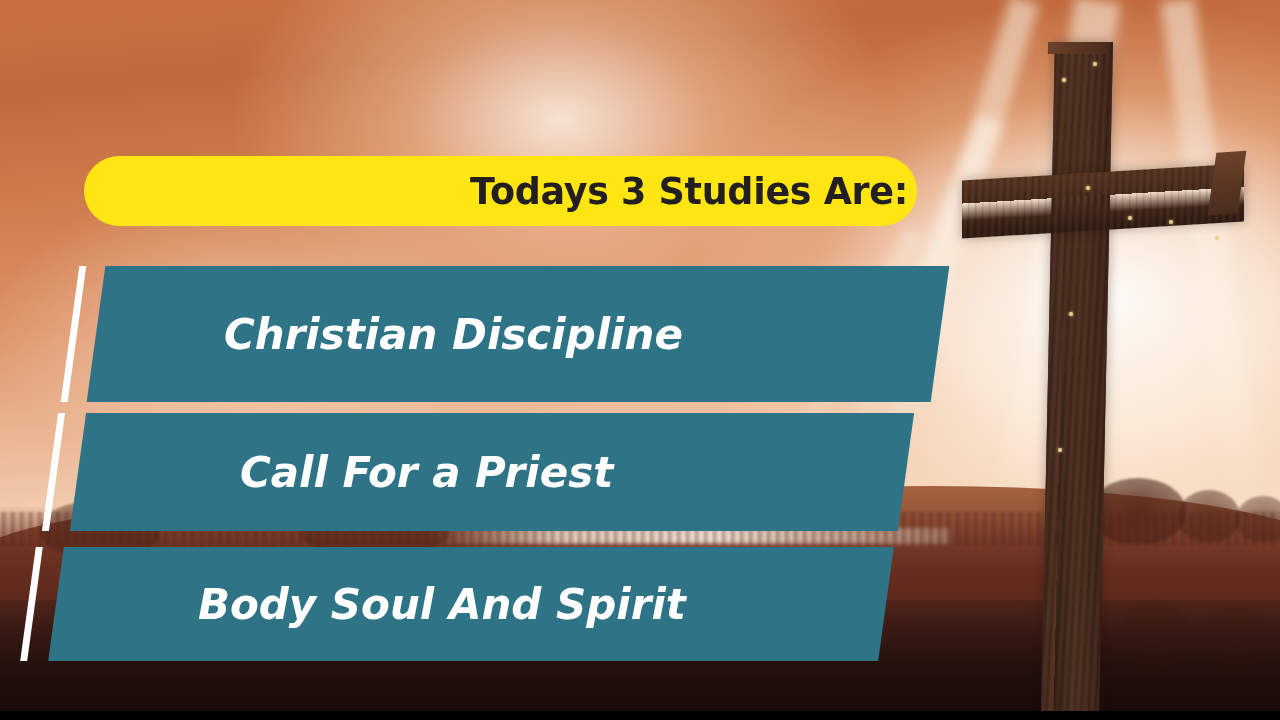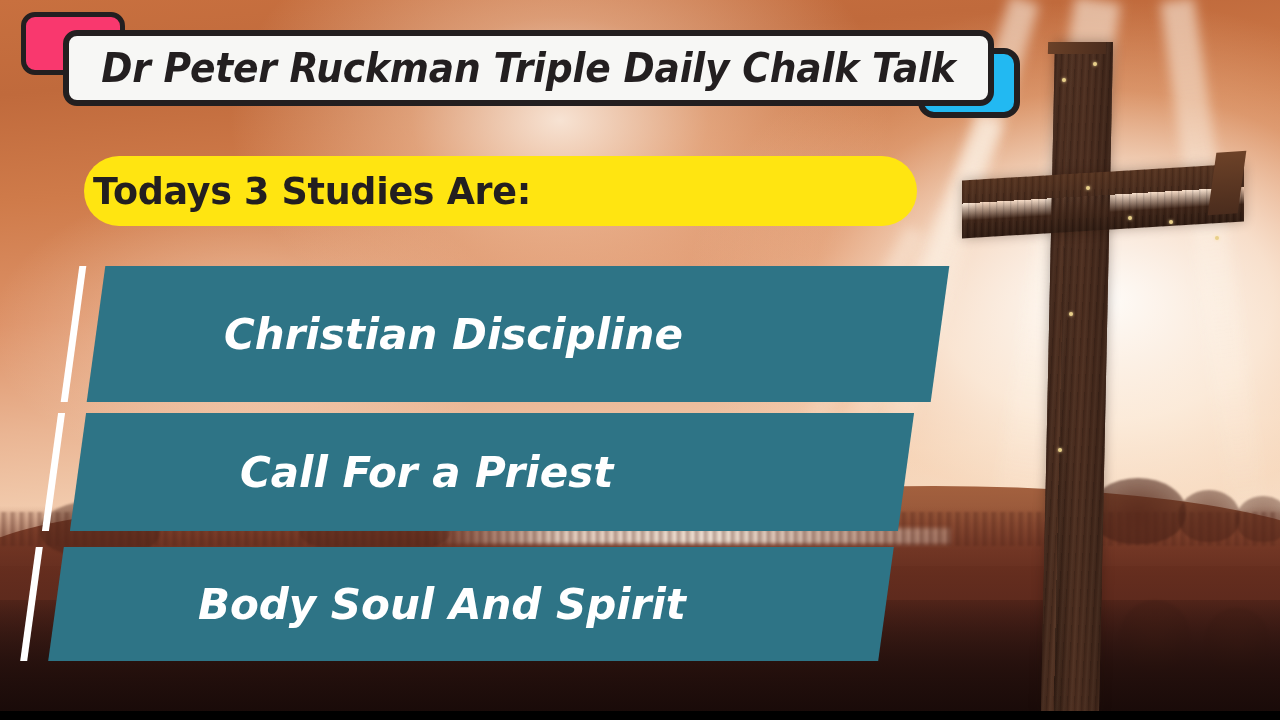--- a/index.html
+++ b/index.html
@@ -180,21 +180,21 @@
   }
 
   
   .yellow-banner {
     position: absolute;
     left: 84px; top: 156px; width: 833px; height: 70px;
     background: #ffe511;
     border-radius: 35px;
     display: flex;
     align-items: center;
-    justify-content: flex-start;
+    justify-content: flex-end;
   }
   .yellow-text {
     font-family: "DejaVu Sans", sans-serif;
     font-size: 38px;
     font-weight: 900;
     color: #231f20;
     white-space: nowrap;
     letter-spacing: -0.3px;
     transform: scaleX(0.96);
   }
@@ -290,27 +290,20 @@
       <div class="nail" style="left:229px;top:220px;"></div>
       <div class="nail" style="left:188px;top:216px;"></div>
       <div class="nail" style="left:129px;top:312px;"></div>
       <div class="nail" style="left:118px;top:448px;"></div>
       <div class="nail" style="left:275px;top:236px;"></div>
     </div>
 
     <div class="letterbox"></div>
   </div>
 
-  <div class="title-wrap">
-    <div class="accent-pink"></div>
-    <div class="accent-blue"></div>
-    <div class="title-box">
-      <span class="title-text">Dr Peter Ruckman Triple Daily Chalk Talk</span>
-    </div>
-  </div>
 
   <div class="yellow-banner">
     <span class="yellow-text">Todays 3 Studies Are:</span>
   </div>
 
   <div class="studies">
 
     <div class="study-row row1">
       <div class="study-tick"></div>
       <div class="study-bar">

